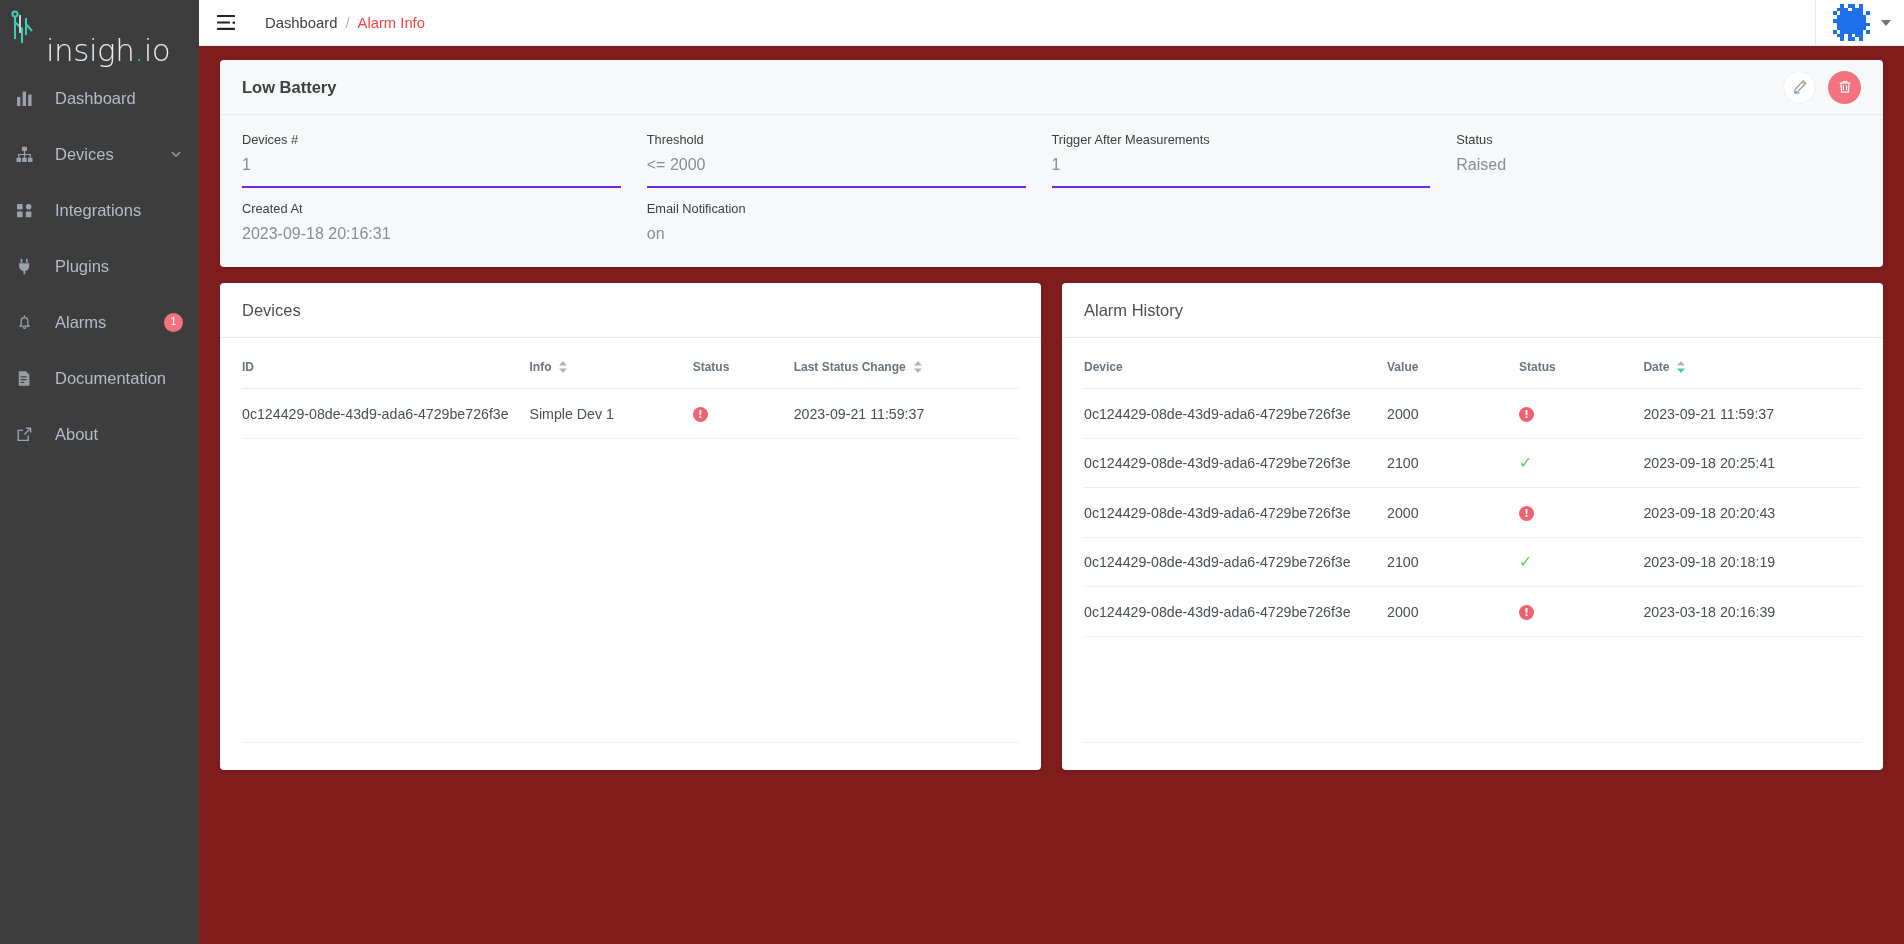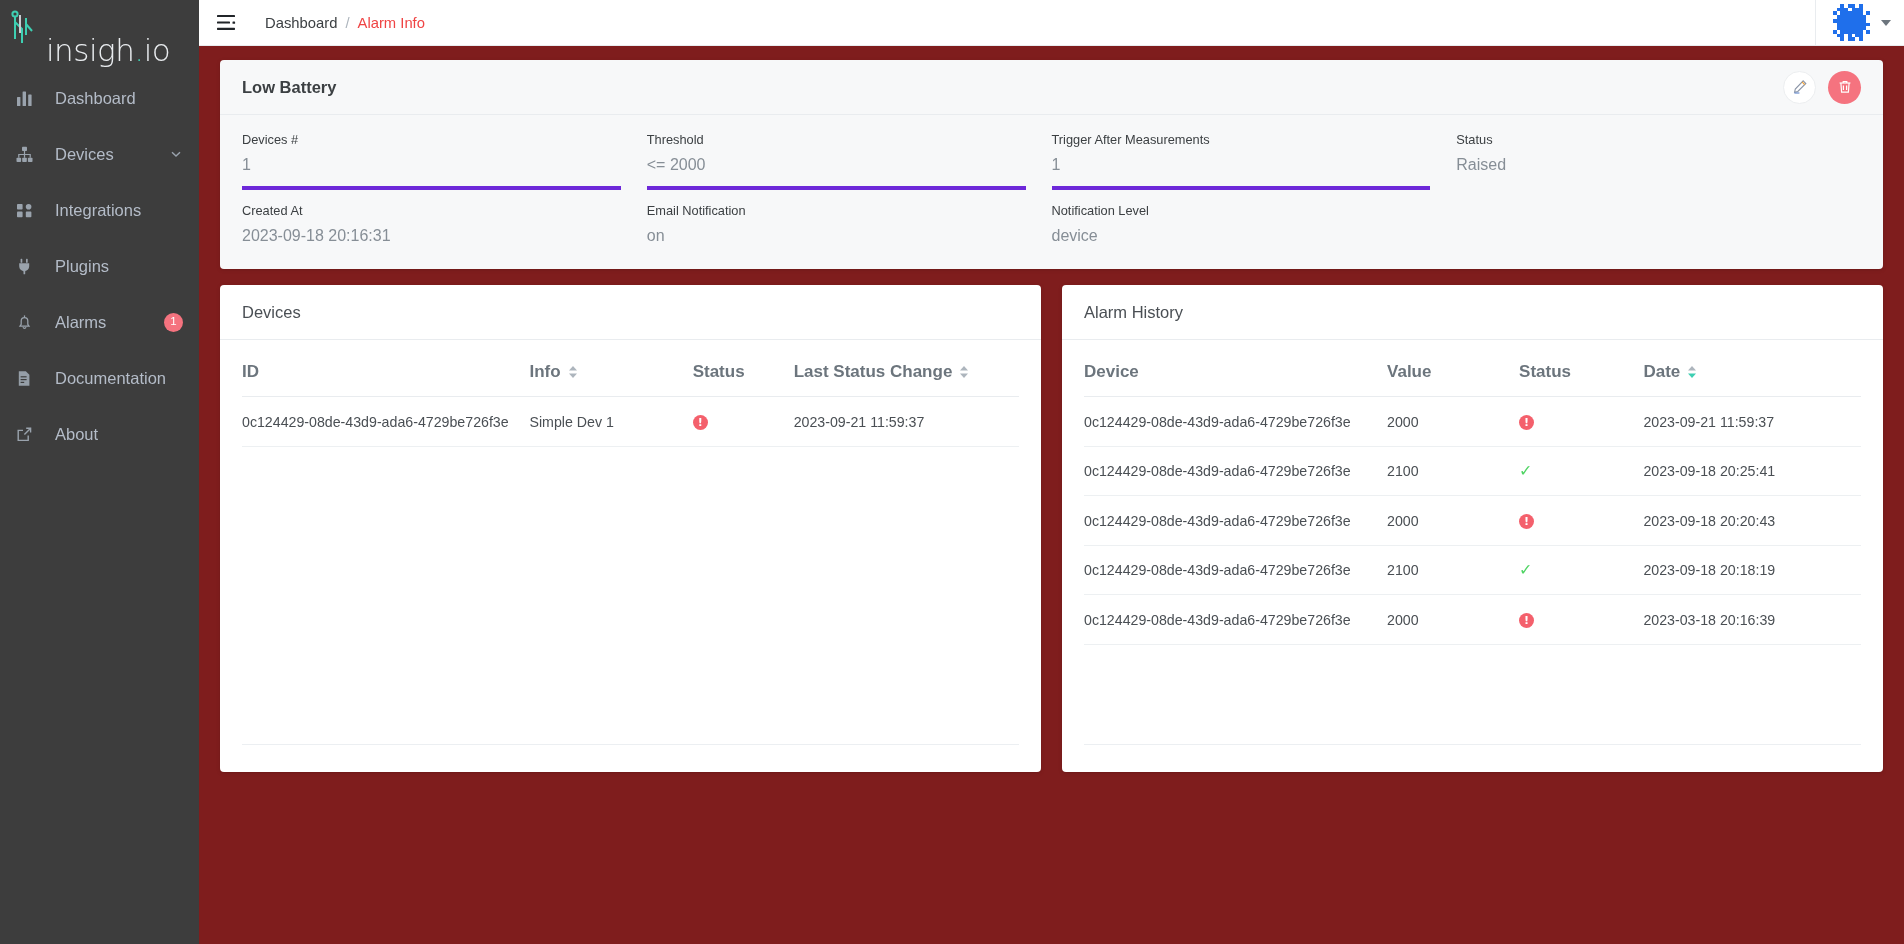--- a/index.html
+++ b/index.html
@@ -113,35 +113,35 @@
   }
   .icon-btn.edit { background: #ffffff; border: 1px solid #eceef0; }
   .icon-btn.del  { background: #f5737f; }
 
   .info-grid {
     display: grid; grid-template-columns: repeat(4, 1fr);
     padding: 4px 22px 16px 22px;
   }
   .info-cell {
     padding: 13px 0 12px 0; margin-right: 26px;
-    border-bottom: 4px solid #6d28d9;
+    border-bottom: 2px solid #6d28d9;
   }
   .info-cell.last-row { border-bottom: none; padding-bottom: 8px; }
   .info-label { font-size: 12.8px; color: #3c4043; margin-bottom: 9px; }
   .info-value { font-size: 16px; color: #868e96; }
 
   .two-col {
     display: flex; gap: 21px; margin-top: 16px; height: 487px;
   }
   .col-card { flex: 1; display: flex; flex-direction: column; }
 
   .tbl-wrap { padding: 0 22px; flex: 1; display: flex; flex-direction: column; }
   table { width: 100%; border-collapse: collapse; }
   th {
-    text-align: left; font-size: 17px; color: #6c757d;
+    text-align: left; font-size: 12px; color: #6c757d;
     font-weight: 700; padding: 22px 0 14px 0;
     border-bottom: 1px solid #e9ecef; white-space: nowrap;
   }
   th .th-inner { display: inline-flex; align-items: center; gap: 7px; }
   td {
     font-size: 14.2px; color: #4a4f54; padding: 16px 0;
     border-bottom: 1px solid #edf0f2; white-space: nowrap;
   }
   tr:last-child td { border-bottom: 1px solid #edf0f2; }
   .tbl-foot { margin-top: auto; border-top: 1px solid #eceff2; height: 28px; }
@@ -364,24 +364,20 @@
           <div class="info-value">Raised</div>
         </div>
         <div class="info-cell last-row">
           <div class="info-label">Created At</div>
           <div class="info-value">2023-09-18 20:16:31</div>
         </div>
         <div class="info-cell last-row">
           <div class="info-label">Email Notification</div>
           <div class="info-value">on</div>
         </div>
-        <div class="info-cell last-row">
-          <div class="info-label">Notification Level</div>
-          <div class="info-value">device</div>
-        </div>
       </div>
     </section>
 
     <div class="two-col">
 
       <section class="card col-card">
         <div class="card-head">
           <span class="card-title thin">Devices</span>
         </div>
         <div class="tbl-wrap">

